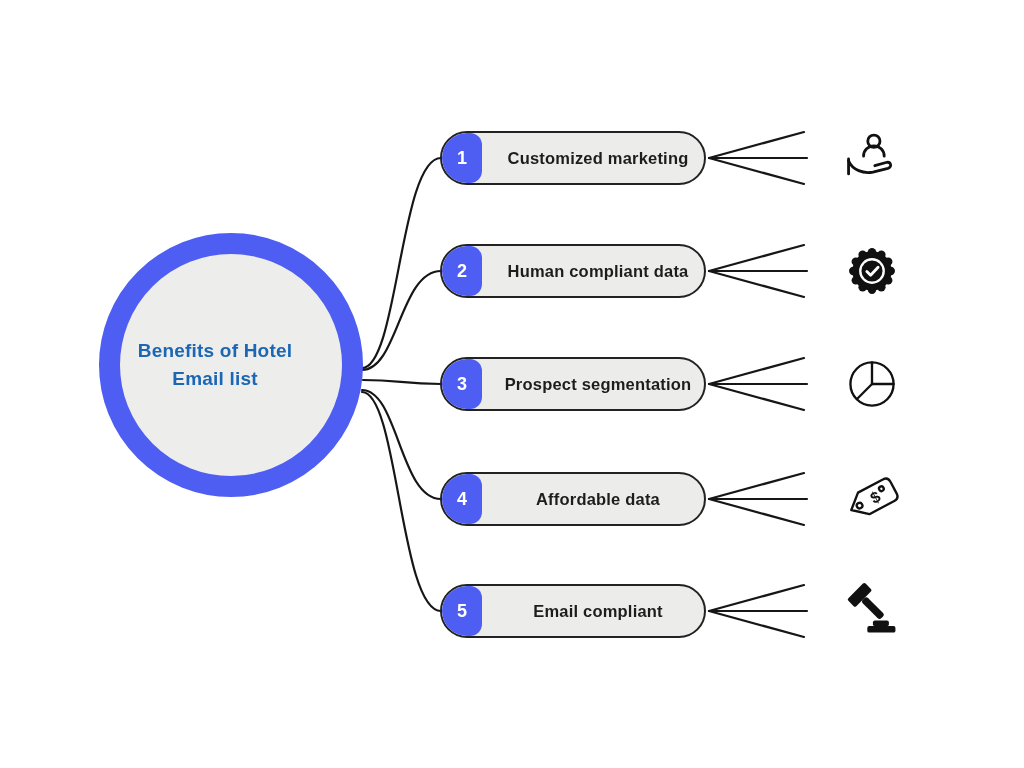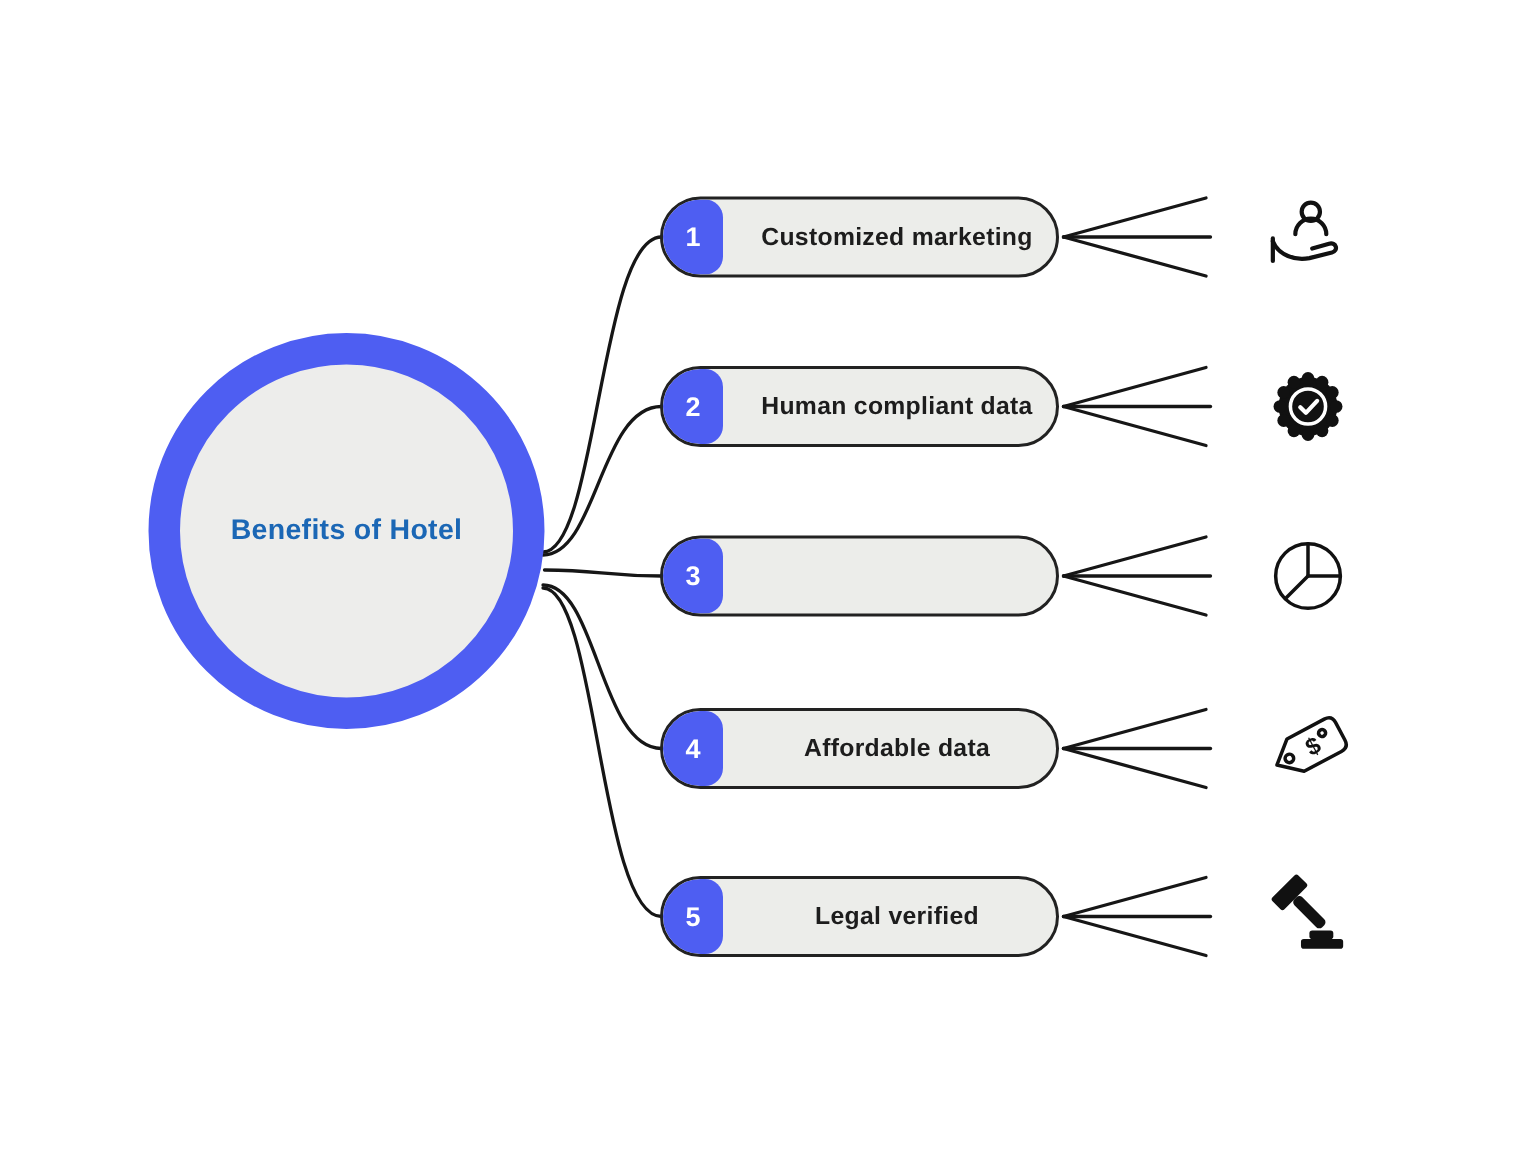--- a/index.html
+++ b/index.html
@@ -8,23 +8,23 @@
     --pill-fill:#ecedea;
     --line:#161616;
   }
   html,body{margin:0;padding:0;background:#fff;}
   .canvas{
     position:relative;width:1024px;height:768px;background:#ffffff;
     overflow:hidden;font-family:"Liberation Sans",sans-serif;
   }
   .connectors{position:absolute;left:0;top:0;width:1024px;height:768px;pointer-events:none;}
   .center-node{
-    position:absolute;left:99px;top:222px;width:264px;height:264px;
+    position:absolute;left:99px;top:233px;width:264px;height:264px;
     box-sizing:border-box;border:21px solid var(--blue);border-radius:50%;
-    background:#ededeb;display:flex;align-items:center;justify-content:center;
+    background:#ededeb;display:flex;align-items:center;justify-content:flex-start;
   }
   .center-title{
     width:190px;text-align:center;font-weight:700;font-size:19px;
     line-height:1.45;color:var(--center-text);letter-spacing:.2px;
   }
   .center-title span{display:block;}
   .row{position:absolute;left:440px;width:480px;height:54px;}
   .pill{
     position:absolute;left:0;top:0;width:266px;height:54px;box-sizing:border-box;
     border:2.5px solid #222;border-radius:27px;background:var(--pill-fill);
@@ -57,20 +57,21 @@
       <path d="M 362 370 C 398 370 400 271 441 271"></path>
       <path d="M 363 380 C 400 380 402 384 441 384"></path>
       <path d="M 362 390 C 398 390 400 499 441 499"></path>
       <path d="M 362 392 C 398 392 400 611 441 611"></path>
     </g>
   </svg>
 
   <div class="center-node">
     <div class="center-title">
       <span>Benefits of Hotel</span>
+      <span>Email list</span>
     </div>
   </div>
 
   <div class="row" style="top:131px">
     <div class="pill">
       <div class="tab">1</div>
       <div class="pill-label">Customized marketing</div>
     </div>
     <svg class="fork" viewBox="0 0 106 62">
       <g fill="none" stroke="#161616" stroke-width="2.2" stroke-linecap="round">
@@ -116,20 +117,21 @@
           <circle cx="17.3" cy="-10" r="4.5"></circle>
       </g>
       <circle r="12.5" fill="none" stroke="#fff" stroke-width="2.5"></circle>
       <path d="M-5.5,0.5 L-1.5,4.5 L6.5,-4" fill="none" stroke="#fff" stroke-width="3" stroke-linecap="round" stroke-linejoin="round"></path>
     </svg>
   </div>
 
   <div class="row" style="top:357px">
     <div class="pill">
       <div class="tab">3</div>
+      <div class="pill-label">Prospect segmentation</div>
     </div>
     <svg class="fork" viewBox="0 0 106 62">
       <g fill="none" stroke="#161616" stroke-width="2.2" stroke-linecap="round">
         <line x1="3" y1="31" x2="98" y2="5"></line>
           <line x1="3" y1="31" x2="101" y2="31"></line>
           <line x1="3" y1="31" x2="98" y2="57"></line>
       </g>
     </svg>
     <svg class="icon" viewBox="-32 -32 64 64">
       <circle class="stroke-thin" r="23"></circle>
@@ -157,21 +159,21 @@
         <circle class="stroke-thin" cx="-15" cy="0" r="3"></circle>
         <text x="4" y="6" text-anchor="middle" font-size="17" font-weight="bold" fill="#111" font-family="Liberation Sans, sans-serif">$</text>
         <circle class="stroke-thin" cx="14" cy="-5" r="2.5"></circle>
       </g>
     </svg>
   </div>
 
   <div class="row" style="top:584px">
     <div class="pill">
       <div class="tab">5</div>
-      <div class="pill-label">Legal verified</div>
+      <div class="pill-label">Email compliant</div>
     </div>
     <svg class="fork" viewBox="0 0 106 62">
       <g fill="none" stroke="#161616" stroke-width="2.2" stroke-linecap="round">
         <line x1="3" y1="31" x2="98" y2="5"></line>
           <line x1="3" y1="31" x2="101" y2="31"></line>
           <line x1="3" y1="31" x2="98" y2="57"></line>
       </g>
     </svg>
     <svg class="icon" viewBox="-32 -32 64 64">
       <g transform="translate(-4,-8) rotate(-45)" fill="#111">

